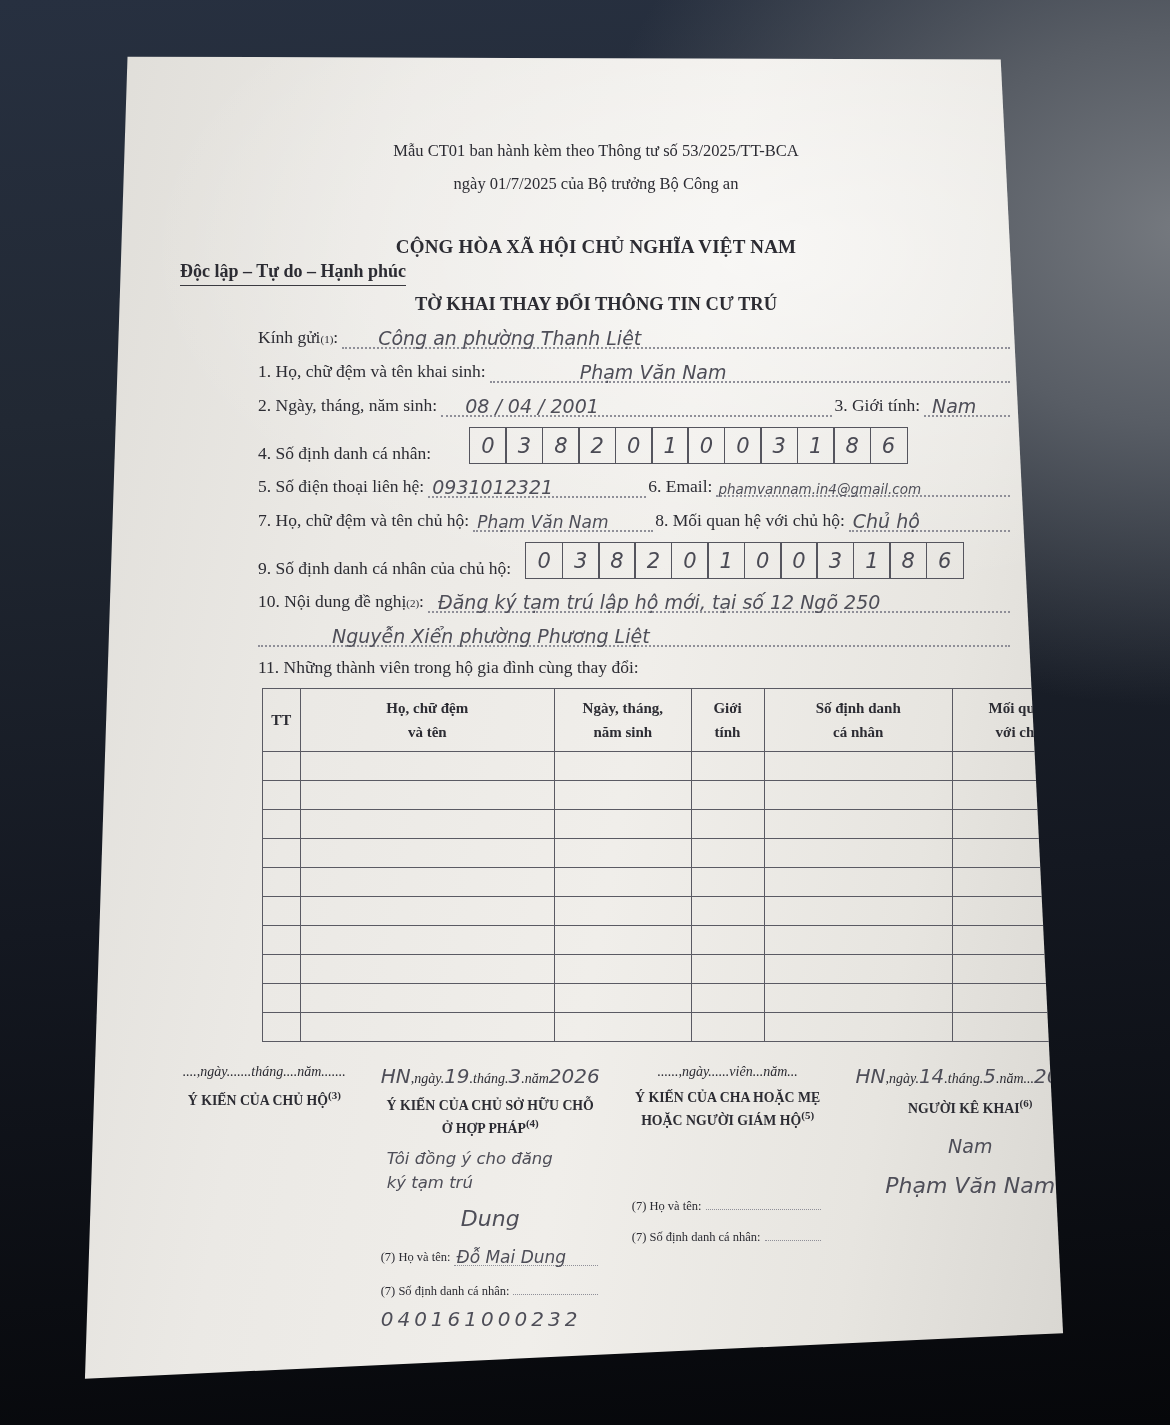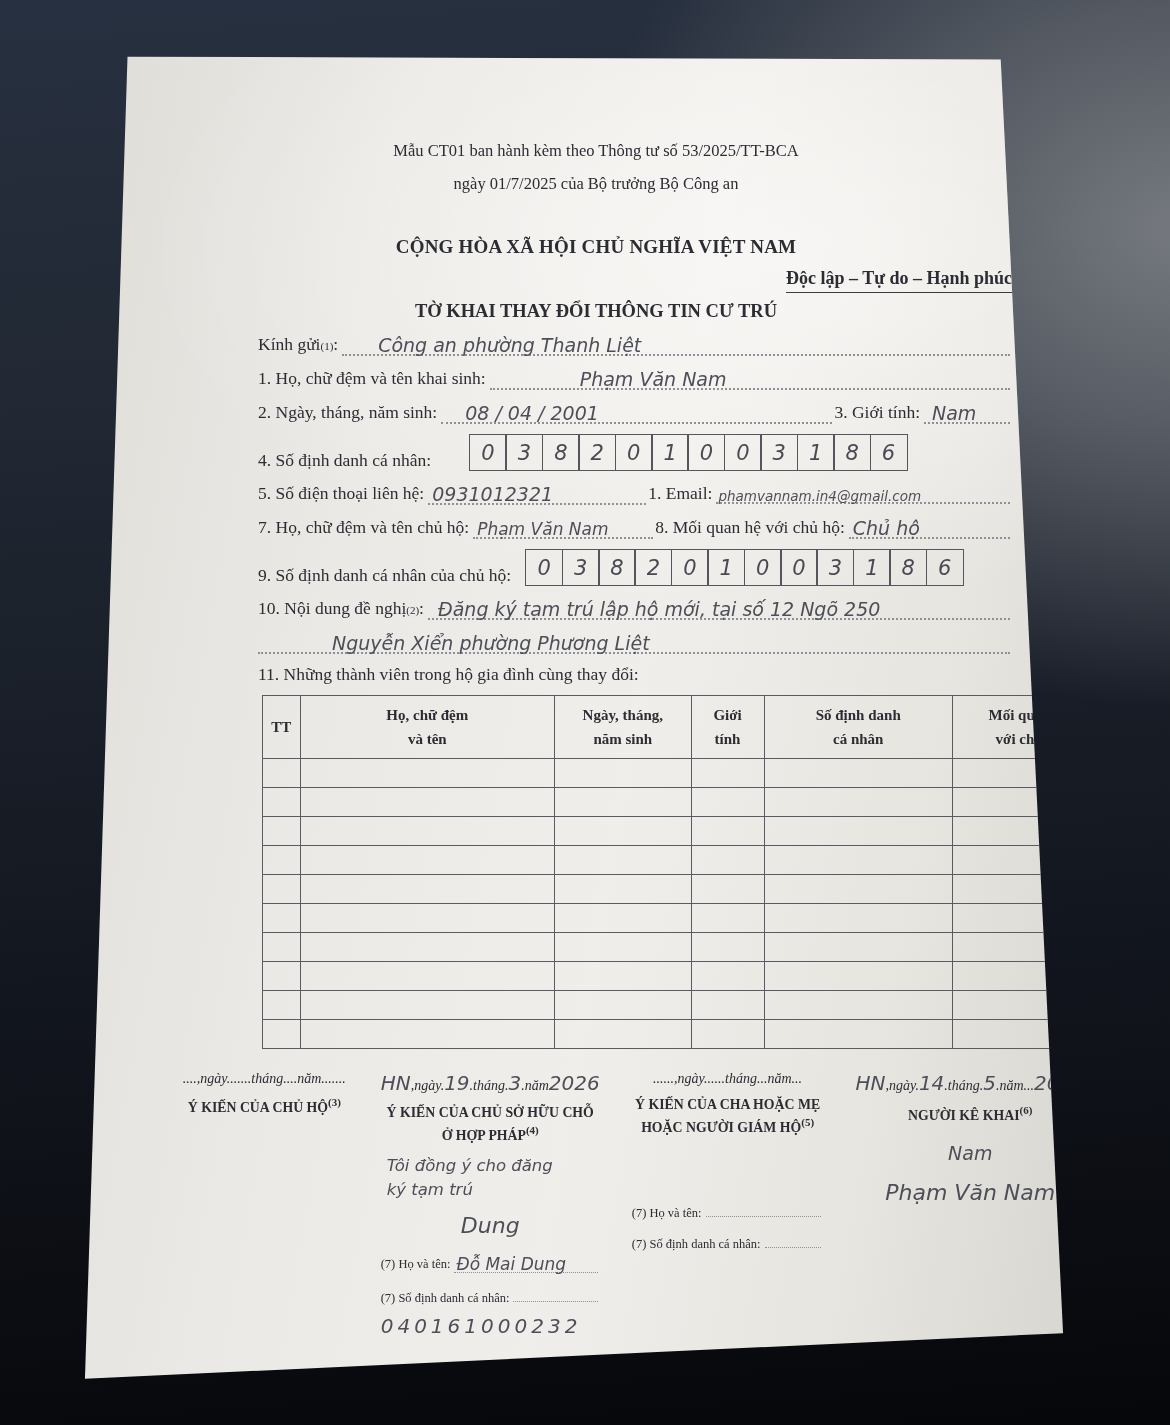--- a/index.html
+++ b/index.html
@@ -17,21 +17,21 @@
   .paper{
     position:absolute;left:80px;top:50px;width:990px;height:1345px;
     background:
       radial-gradient(900px 500px at 70% 15%, rgba(255,255,255,.55), rgba(255,255,255,0) 70%),
       linear-gradient(100deg,#dfddd8 0%,#ebe9e5 28%,#f0eeea 55%,#e7e5e0 80%,#d8d6d1 100%);
     clip-path:polygon(4.8% 0.5%, 93% 0.7%, 99.3% 95.4%, 0.5% 98.8%);
   }
   .content{padding:84px 58px 0 100px;color:#2c2c33;}
   .meta{ text-align:center; font-size:16.5px; line-height:2.0; margin-bottom:36px;}
   .nat{ text-align:center; font-weight:bold; font-size:19px; letter-spacing:.2px;}
-  .motto-wrap{text-align:right;margin-top:10px;}
+  .motto-wrap{text-align:left;margin-top:3px;}
   .motto{ display:inline-block; font-weight:bold; font-size:18px; border-bottom:1.6px solid #3a3a40; padding-bottom:3px;}
   .doc-title{ text-align:center; font-weight:bold; font-size:18.5px; margin-top:8px; margin-bottom:10px;}
   .fields{margin-left:78px; font-size:17.5px;}
   .line{display:flex; align-items:baseline; margin-bottom:6px; white-space:nowrap;}
   .p{color:#2c2c33;}
   sup{font-size:11px;}
   .dotfill{flex:1 1 auto; border-bottom:2px dotted #8f8f98; margin:0 2px 4px 4px; min-width:30px; display:flex; align-items:baseline;}
   .hw{
     font-family:"DejaVu Sans", sans-serif; font-style:italic;
     color:#4e4e58; font-size:17px; transform:translateY(2px);
@@ -137,21 +137,21 @@
               <span class="dbox">8</span>
               <span class="dbox">6</span>
             </span>
         </div>
 
         <div class="line">
           <span class="p">5. Số điện thoại liên hệ:</span>
           <span class="dotfill" style="flex:0 1 218px;">
             <span class="hw big" style="margin-left:4px;">0931012321</span>
           </span>
-          <span class="p">1. Email:</span>
+          <span class="p">6. Email:</span>
           <span class="dotfill">
             <span class="hw small" style="margin-left:2px;">phamvannam.in4@gmail.com</span>
           </span>
         </div>
 
         <div class="line">
           <span class="p">7. Họ, chữ đệm và tên chủ hộ:</span>
           <span class="dotfill" style="flex:0 1 180px;">
             <span class="hw" style="margin-left:4px;">Phạm Văn Nam</span>
           </span>
@@ -332,21 +332,21 @@
             </span>
           </div>
           <div class="small-row">
             <span>(7) Số định danh cá nhân:</span>
             <span class="dotfill"></span>
           </div>
           <div class="hw-idnum">040161000232</div>
         </div>
 
         <div class="sig-col c3">
-          <div class="date-line">......,ngày......tháng...năm...</div>
+          <div class="date-line">......,ngày......viên...năm...</div>
           <div class="sig-title">
             <span>Ý KIẾN CỦA CHA HOẶC MẸ HOẶC NGƯỜI GIÁM HỘ</span><sup>(5)</sup>
           </div>
           <div class="spacer-v"></div>
           <div class="small-row">
             <span>(7) Họ và tên:</span>
             <span class="dotfill"></span>
           </div>
           <div class="small-row">
             <span>(7) Số định danh cá nhân:</span>

